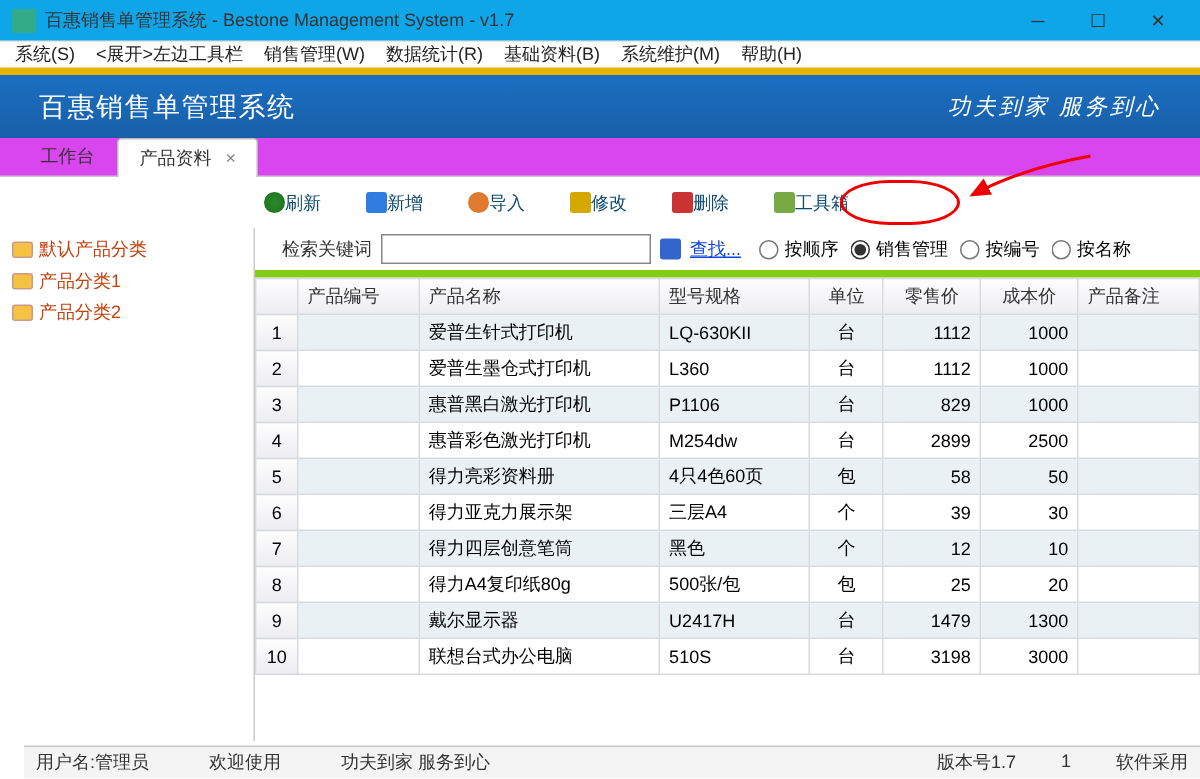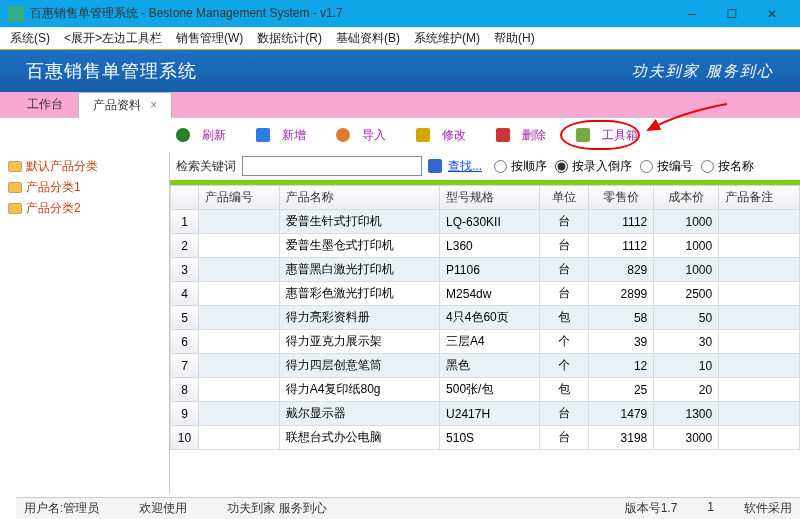--- a/index.html
+++ b/index.html
@@ -5,37 +5,37 @@
 * { box-sizing: border-box; margin: 0; padding: 0; font-family: "Microsoft YaHei", "SimSun", sans-serif; font-size: 12px; }
 body { background: #fff; width: 800px; height: 519px; overflow: hidden; position: relative; }
 
 
 .titlebar { height: 28px; background: #0ea5e9; border-bottom: 1px solid #e5e5e5; display: flex; align-items: center; padding: 0 8px; }
 .titlebar .icon { width: 16px; height: 16px; margin-right: 6px; background: #3a8; display: inline-block; }
 .titlebar .title { flex: 1; color: #333; }
 .titlebar .wbtn { width: 40px; height: 24px; display: flex; align-items: center; justify-content: center; color: #333; }
 
 
-.menubar { height: 22px; background: #fff; display: flex; align-items: center; padding: 0 4px; gap: 2px; border-bottom: 1px solid #eab308; }
+.menubar { height: 22px; background: #fff; display: flex; align-items: center; padding: 0 4px; gap: 2px; border-bottom: 5px solid #eab308; }
 .menubar .mitem { padding: 2px 6px; color: #222; }
 
 
 .banner { height: 42px; background: linear-gradient(#1b6fc2,#185fa8); color: #fff; display: flex; align-items: center; padding: 0 26px; }
 .banner .brand { font-size: 18px; font-weight: 500; letter-spacing: 1px; }
 .banner .slogan { margin-left: auto; font-size: 15px; font-style: italic; letter-spacing: 2px; }
 
 
-.tabbar { height: 26px; background: #f9a8d4; display: flex; align-items: flex-end; border-bottom: 1px solid #c9c9c9; padding-left: 12px; }
+.tabbar { height: 26px; background: #d946ef; display: flex; align-items: flex-end; border-bottom: 1px solid #c9c9c9; padding-left: 12px; }
 .tab { padding: 4px 14px 4px; border: 1px solid transparent; border-bottom: none; color: #333; position: relative; }
 .tab.active { background: #fff; border-color: #bbb; border-radius: 3px 3px 0 0; top: 1px; }
 .tab .tx { margin-left: 6px; color: #888; }
 
 
 .toolbar { height: 34px; display: flex; align-items: center; gap: 18px; padding-left: 170px; position: relative; }
-.tbtn { display: flex; align-items: center; gap: 12px; color: #a21caf; padding: 3px 6px; justify-content: center; }
+.tbtn { display: flex; align-items: center; gap: 0; color: #0c4a6e; padding: 3px 6px; justify-content: center; }
 .tbtn .ic { width: 14px; height: 14px; display: inline-block; }
 .ic-refresh { background: radial-gradient(#2a8a2a,#1e6e1e); border-radius: 50%; }
 .ic-add { background: #2f7de0; border-radius: 2px; }
 .ic-import { background: #e07a2f; border-radius: 50%; }
 .ic-edit { background: #d4a800; border-radius: 2px; }
 .ic-del { background: #c33; border-radius: 2px; }
 .ic-tool { background: #7a4; border-radius: 2px; }
 .ic-batch { background: #557; border-radius: 2px; }
 
 
@@ -43,21 +43,21 @@
 .red-arrow { position: absolute; left: 642px; top: 102px; pointer-events: none; }
 
 
 .main { display: flex; height: 342px; }
 .sidebar { width: 170px; border-right: 1px solid #c9c9c9; background: #fff; padding: 4px; }
 .tree-item { display: flex; align-items: center; gap: 4px; padding: 2px 4px; color: #c2410c; }
 .folder-ic { width: 14px; height: 11px; background: #f6c244; border: 1px solid #c98; border-radius: 2px; display: inline-block; }
 
 .content { flex: 1; display: flex; flex-direction: column; }
 .searchrow { height: 28px; display: flex; align-items: center; gap: 6px; padding: 0 6px; }
-.searchrow .lbl { color: #333; }
+.searchrow .lbl { color: #333; margin-left: 12px; }
 .searchrow input[type=text] { width: 180px; height: 20px; border: 1px solid #888; padding: 0 3px; }
 .searchrow .findlink { color: #14d; text-decoration: underline; display: flex; align-items: center; gap: 3px; }
 .searchrow .radios { display: flex; gap: 8px; margin-left: 6px; }
 .searchrow label { display: flex; align-items: center; gap: 4px; }
 .filled { accent-color: #333; }
 
 
 .tblwrap { flex: 1; overflow: auto; border-top: 5px solid #84cc16; }
 table { border-collapse: collapse; width: 100%; }
 th, td { border: 1px solid #d7dbe0; padding: 3px 6px; text-align: left; height: 20px; white-space: nowrap; }
@@ -167,21 +167,21 @@
       <a class="findlink">
           <span>查找...</span>
         </a>
       <div class="radios">
         <label>
             <input type="radio" name="ord" style="">
             <span>按顺序</span>
           </label>
         <label>
             <input type="radio" name="ord" class="filled" checked="" style="">
-            <span>按录入倒序</span>
+            <span>销售管理</span>
           </label>
         <label>
             <input type="radio" name="ord" style="">
             <span>按编号</span>
           </label>
         <label>
             <input type="radio" name="ord" style="">
             <span>按名称</span>
           </label>
       </div>

